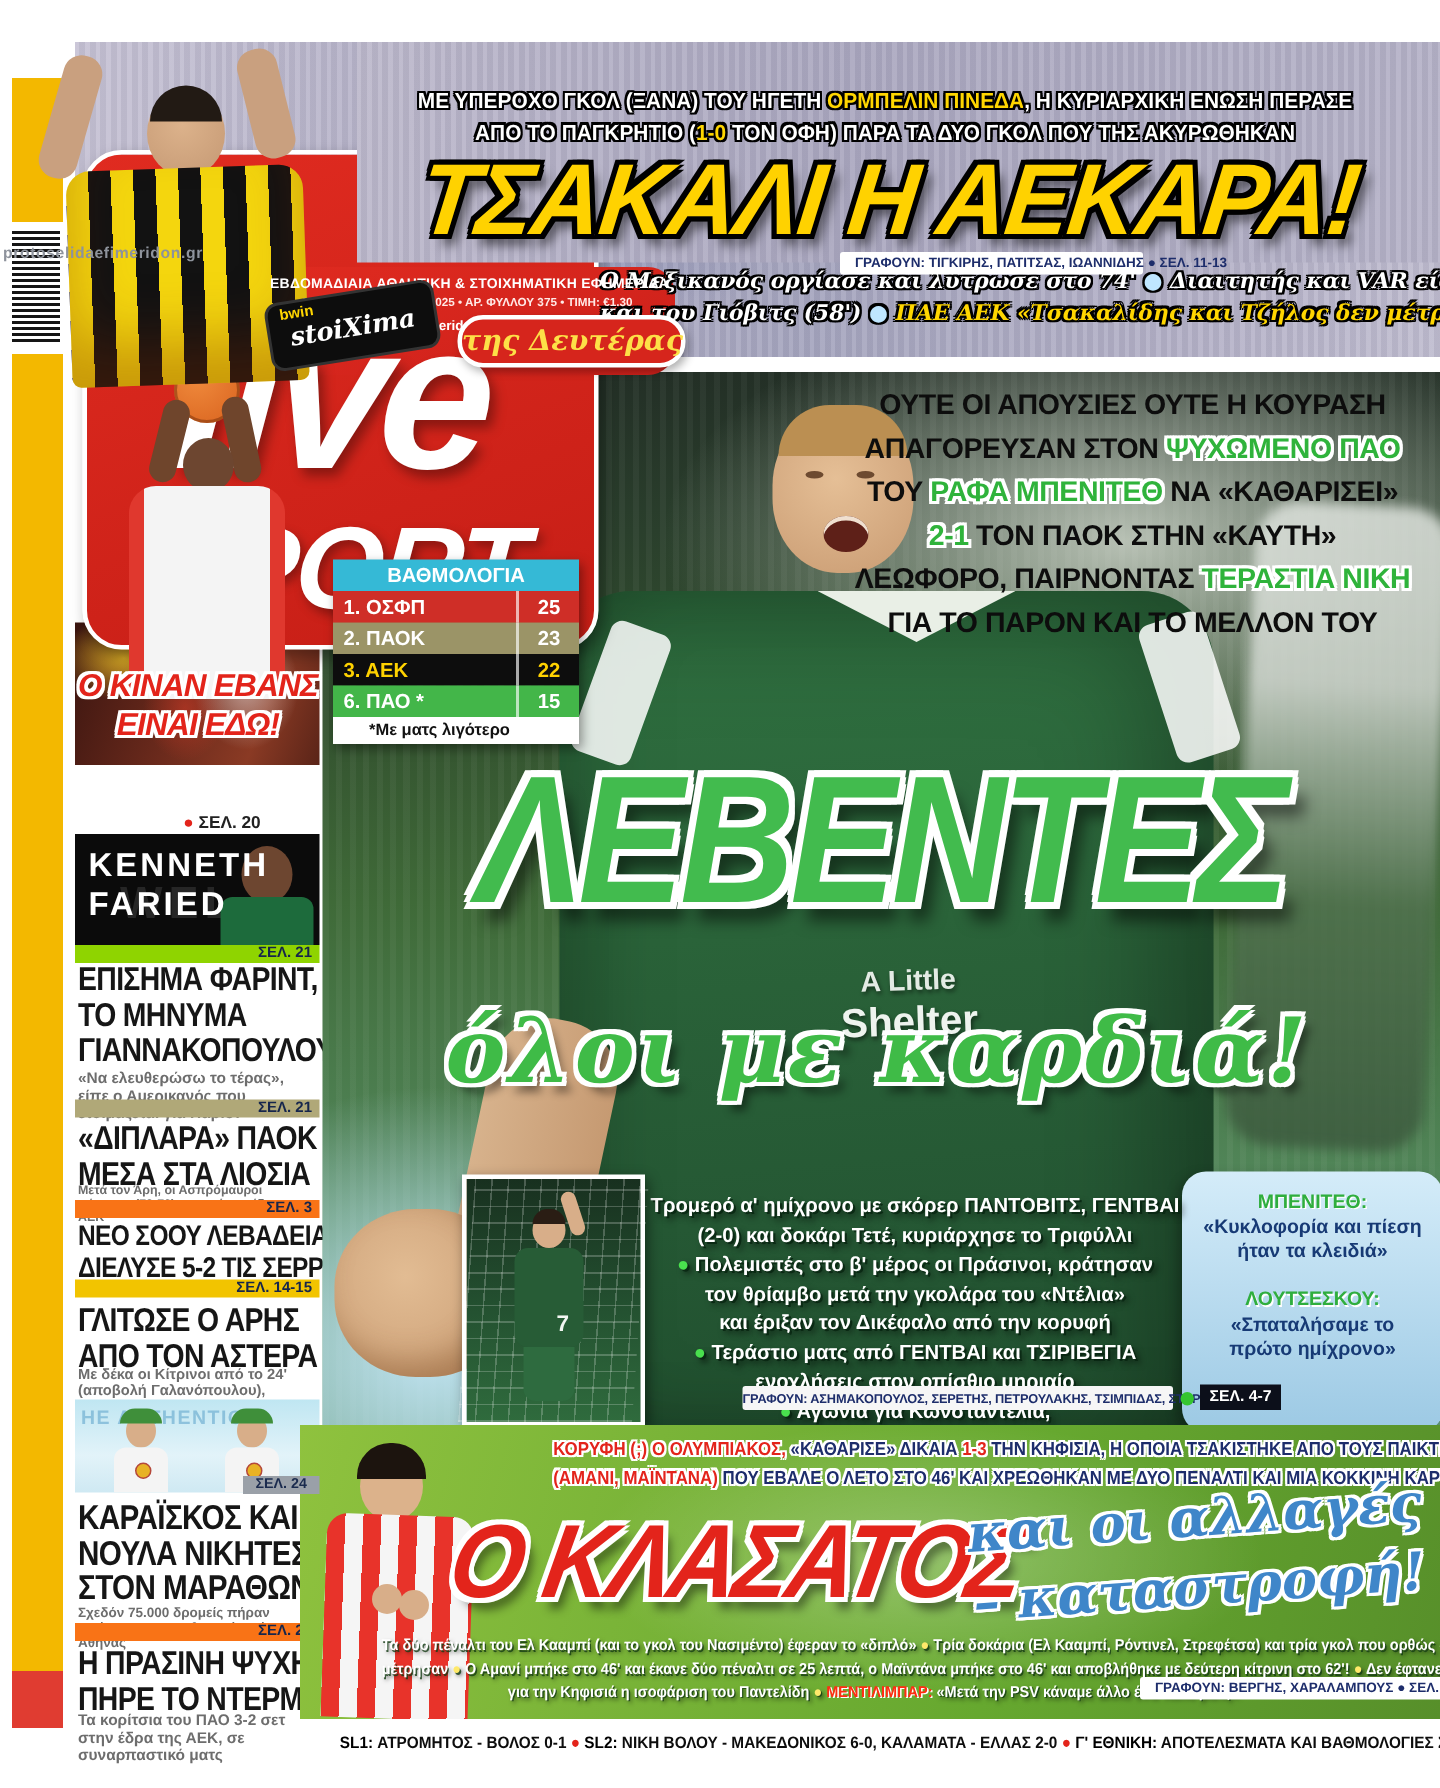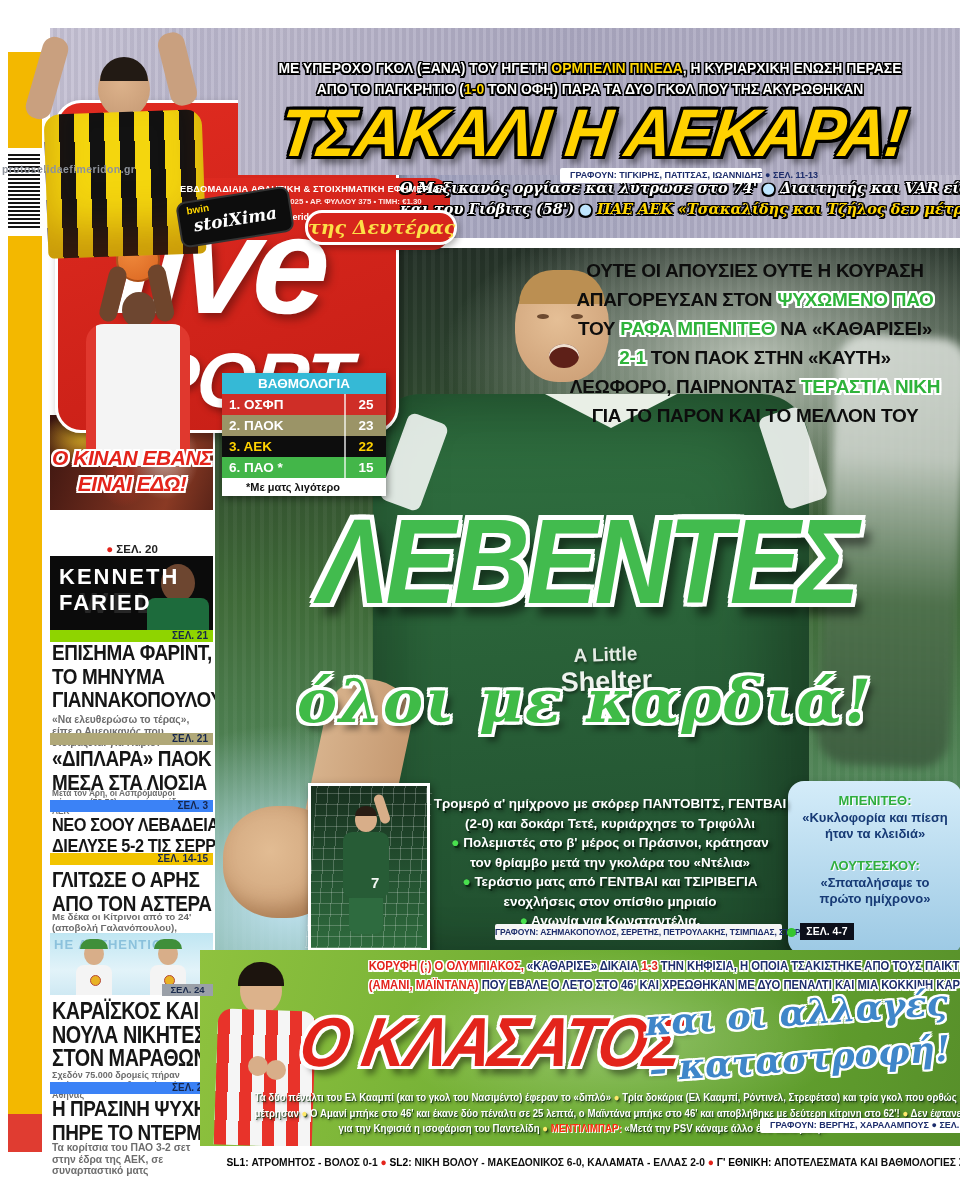--- a/index.html
+++ b/index.html
@@ -105,32 +105,32 @@
   .bb .head{position:absolute;left:70px;top:54px;width:34px;height:36px;border-radius:50%;background:#6d4630;}
   .bb .torso{position:absolute;left:34px;top:86px;width:104px;height:142px;border-radius:18px 18px 0 0;
     background:linear-gradient(90deg,#e0382e 0 10px,#f4f4f4 10px 94px,#e0382e 94px);}
 
   
   .sb-head{left:52px;width:170px;color:#161616;font-weight:900;font-size:22px;line-height:23.5px;
     letter-spacing:-.5px;transform:scaleX(.86);transform-origin:left top;white-space:nowrap;}
   .sb-sub{left:52px;width:158px;color:#6d6d6d;font-weight:bold;font-size:10.3px;line-height:11.5px;}
   .strip{left:50px;width:163px;height:12px;line-height:12px;font-size:10px;font-weight:900;color:#16264c;
     text-align:right;padding-right:5px;box-sizing:border-box;}
-  .strip-green{background:#3b82f6;text-align:right;} .strip-yellow{background:#f2c400;}
+  .strip-green{background:#f97316;text-align:right;} .strip-yellow{background:#f2c400;}
   .strip-lime{background:#8fd400;} .strip-olive{background:#b0a878;}
 
   .it1-photo{left:50px;top:415px;width:163px;height:95px;
     background:radial-gradient(60px 40px at 20% 25%,rgba(244,200,40,.8),transparent 70%),
       radial-gradient(50px 60px at 70% 45%,rgba(240,240,240,.55),transparent 70%),
       radial-gradient(40px 50px at 45% 60%,rgba(220,60,40,.5),transparent 70%),
       linear-gradient(110deg,#3a1510,#6b2a1c 45%,#8a3a24 75%,#5a2418);}
   .it1-kick{left:48px;width:168px;color:#e3241b;font-weight:900;font-size:21px;line-height:23px;
     font-style:italic;z-index:8;letter-spacing:-.5px;}
   .it1-sub{left:52px;top:513px;width:160px;color:#e02a1f;font-weight:800;font-size:12px;line-height:13.5px;}
-  .it1-page{left:52px;top:543px;width:160px;color:#222;font-weight:900;font-size:11.5px;}
+  .it1-page{left:68px;top:543px;width:160px;color:#222;font-weight:900;font-size:11.5px;}
   .rdot{color:#e3241b;}
 
   .faried{left:50px;top:556px;width:163px;height:74px;background:#0b0b0b;overflow:hidden;}
   .faried .nm{position:absolute;left:9px;top:8px;color:#fff;font-weight:900;font-size:22px;line-height:26px;letter-spacing:2px;}
   .faried .ghost{position:absolute;left:30px;top:30px;color:#262626;font-weight:900;font-size:30px;letter-spacing:4px;}
   .faried .head{position:absolute;right:18px;top:8px;width:34px;height:38px;border-radius:50%;background:#6d4630;}
   .faried .jers{position:absolute;right:4px;top:42px;width:62px;height:34px;background:#1d6b3c;border-radius:8px 8px 0 0;}
 
   .mar-photo{left:50px;top:933px;width:163px;height:62px;overflow:hidden;
     background:linear-gradient(180deg,#bfe6f2,#e2f3f9 60%,#cfe9f3);}
@@ -428,20 +428,21 @@
       <div class="it"></div>
       <div class="il"></div>
       <div class="inum">7</div>
     </div>
 
     <div class="bullets">
         <div class="ln-b"><span>Τρομερό α' ημίχρονο με σκόρερ ΠΑΝΤΟΒΙΤΣ, ΓΕΝΤΒΑΙ</span></div>
         <div class="ln-b"><span>(2-0) και δοκάρι Τετέ, κυριάρχησε το Τριφύλλι</span></div>
         <div class="ln-b"><span class="sg-gb">●</span><span> Πολεμιστές στο β' μέρος οι Πράσινοι, κράτησαν</span></div>
         <div class="ln-b"><span>τον θρίαμβο μετά την γκολάρα του «Ντέλια»</span></div>
+        <div class="ln-b"><span>και έριξαν τον Δικέφαλο από την κορυφή</span></div>
         <div class="ln-b"><span class="sg-gb">●</span><span> Τεράστιο ματς από ΓΕΝΤΒΑΙ και ΤΣΙΡΙΒΕΓΙΑ</span></div>
         <div class="ln-b"><span>ενοχλήσεις στον οπίσθιο μηριαίο</span></div>
         <div class="ln-b"><span class="sg-gb">●</span><span> Αγωνία για Κωνσταντέλια,</span></div>
       </div>
 
     <div class="quotes">
       <div class="q-name">ΜΠΕΝΙΤΕΘ:</div>
       <div class="q-text">«Κυκλοφορία και πίεση ήταν τα κλειδιά»</div>
       <div class="q-name" style="margin-top:8px;">ΛΟΥΤΣΕΣΚΟΥ:</div>
       <div class="q-text">«Σπαταλήσαμε το πρώτο ημίχρονο»</div>

